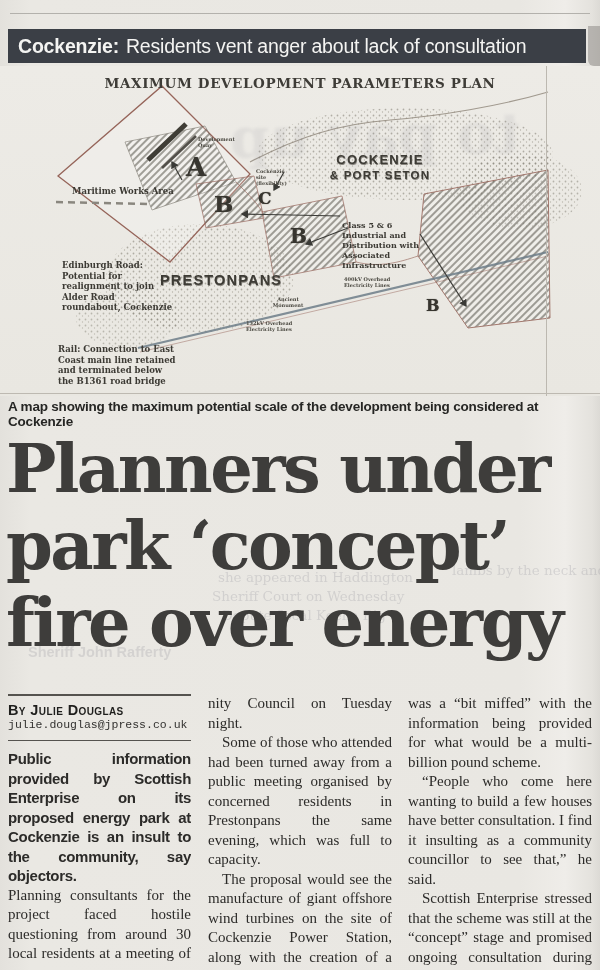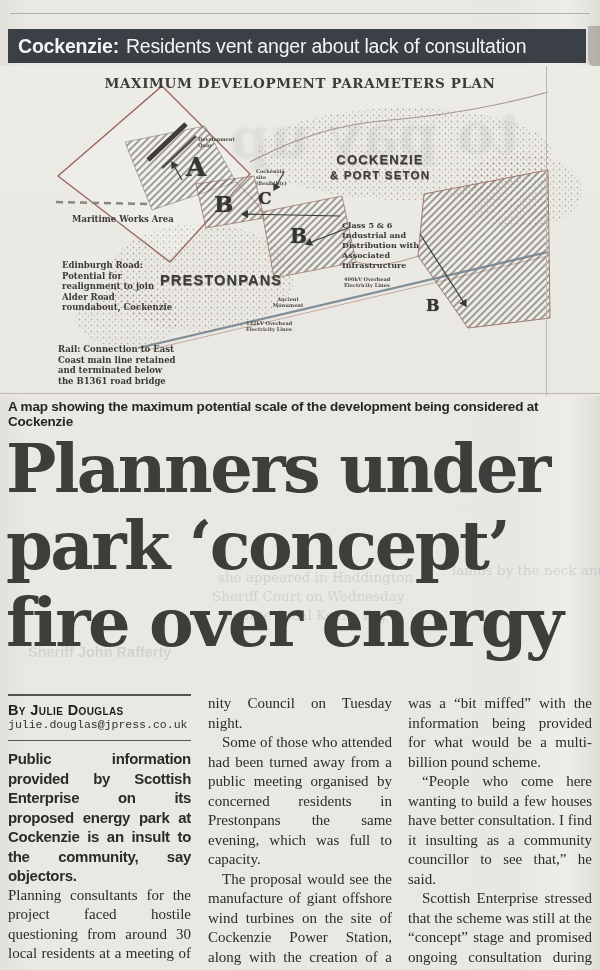--- a/index.html
+++ b/index.html
@@ -137,21 +137,21 @@
   <div class="zone-letter" style="left:186px;top:86px;font-size:26px;">A</div>
   <div class="zone-letter" style="left:214px;top:124px;font-size:23px;">B</div>
   <div class="zone-letter" style="left:258px;top:122px;font-size:17px;">C</div>
   <div class="zone-letter" style="left:290px;top:158px;font-size:20px;">B</div>
   <div class="zone-letter" style="left:426px;top:230px;font-size:16px;">B</div>
 
   <div class="town" style="left:310px;top:86px;width:140px;text-align:center;font-size:13px;">COCKENZIE</div>
   <div class="town" style="left:310px;top:103px;width:140px;text-align:center;font-size:11.5px;">&amp; PORT SETON</div>
   <div class="town" style="left:160px;top:206px;font-size:14.5px;">PRESTONPANS</div>
 
-  <div class="map-note" style="left:72px;top:120px;width:110px;margin-top:28px;">Maritime Works Area</div>
+  <div class="map-note" style="left:72px;top:120px;width:110px;">Maritime Works Area</div>
   <div class="map-tiny" style="left:198px;top:70px;width:38px;">Development Quay</div>
   <div class="map-tiny" style="left:256px;top:102px;width:40px;">Cockenzie site (flexibility)</div>
   <div class="map-tiny" style="left:270px;top:230px;width:36px;text-align:center;">Ancient Monument</div>
   <div class="map-tiny" style="left:344px;top:210px;width:52px;">400kV Overhead Electricity Lines</div>
   <div class="map-tiny" style="left:246px;top:254px;width:56px;">132kV Overhead Electricity Lines</div>
 
   <div class="map-note" style="left:62px;top:194px;width:114px;">Edinburgh Road: Potential for realignment to join Alder Road roundabout, Cockenzie</div>
   <div class="map-note" style="left:58px;top:246px;width:120px;margin-top:32px;">Rail: Connection to East Coast main line retained and terminated below the B1361 road bridge</div>
   <div class="map-note" style="left:342px;top:154px;width:94px;font-size:8px;line-height:10px;">Class 5 &amp; 6 Industrial and Distribution with Associated Infrastructure</div>
 

